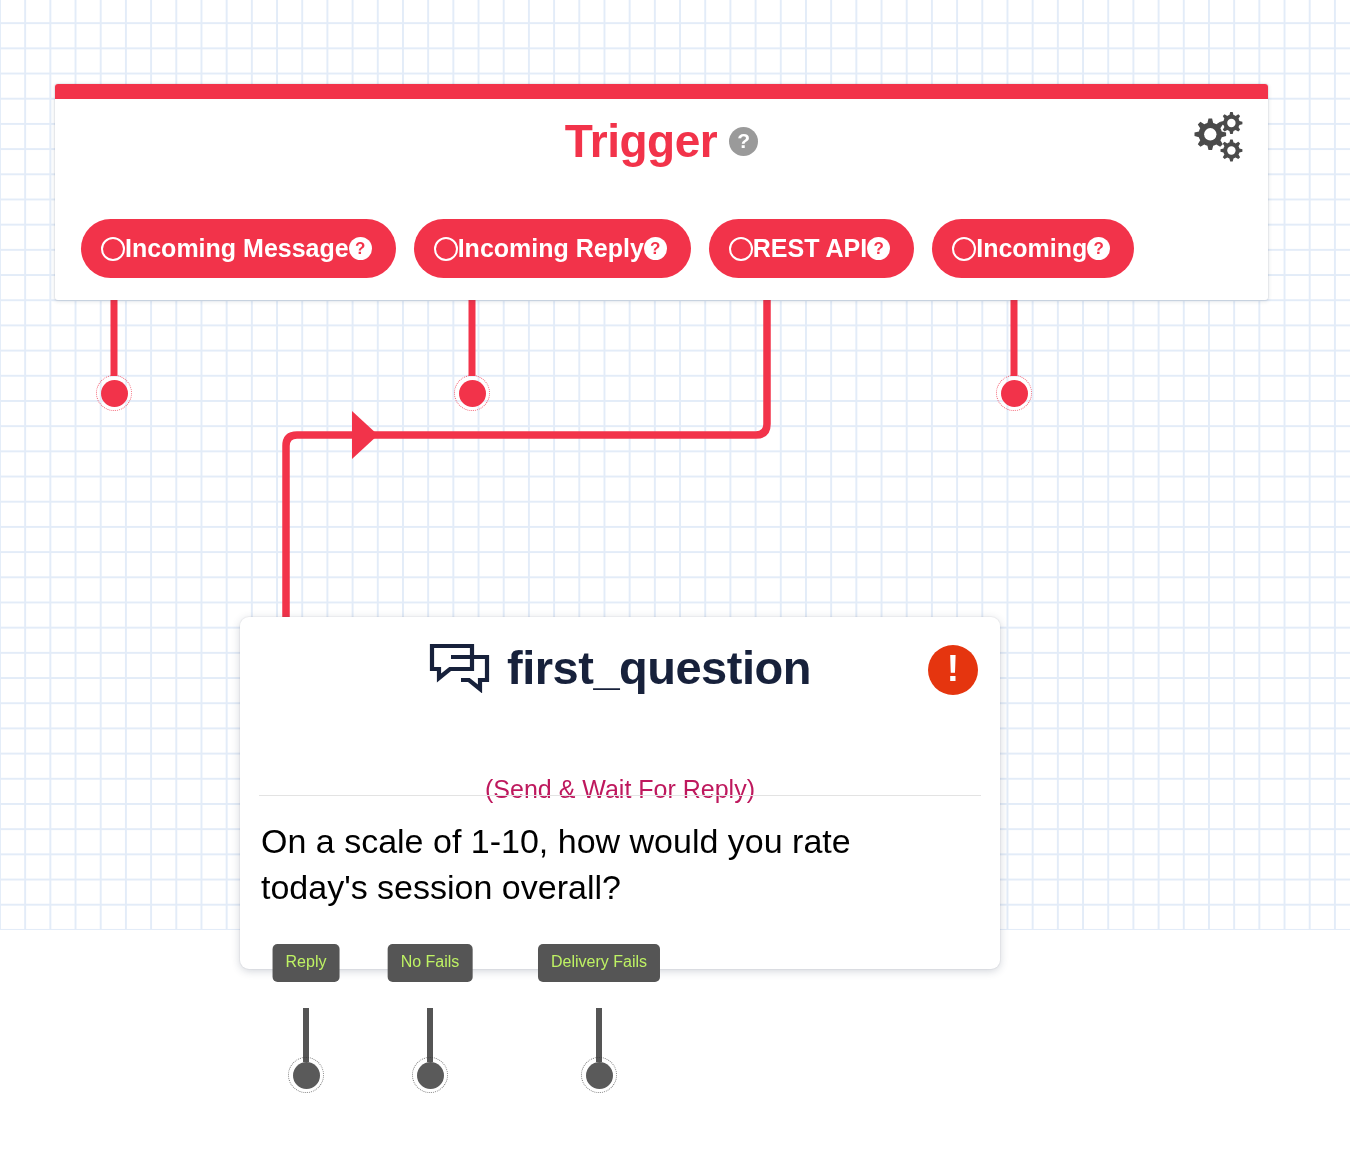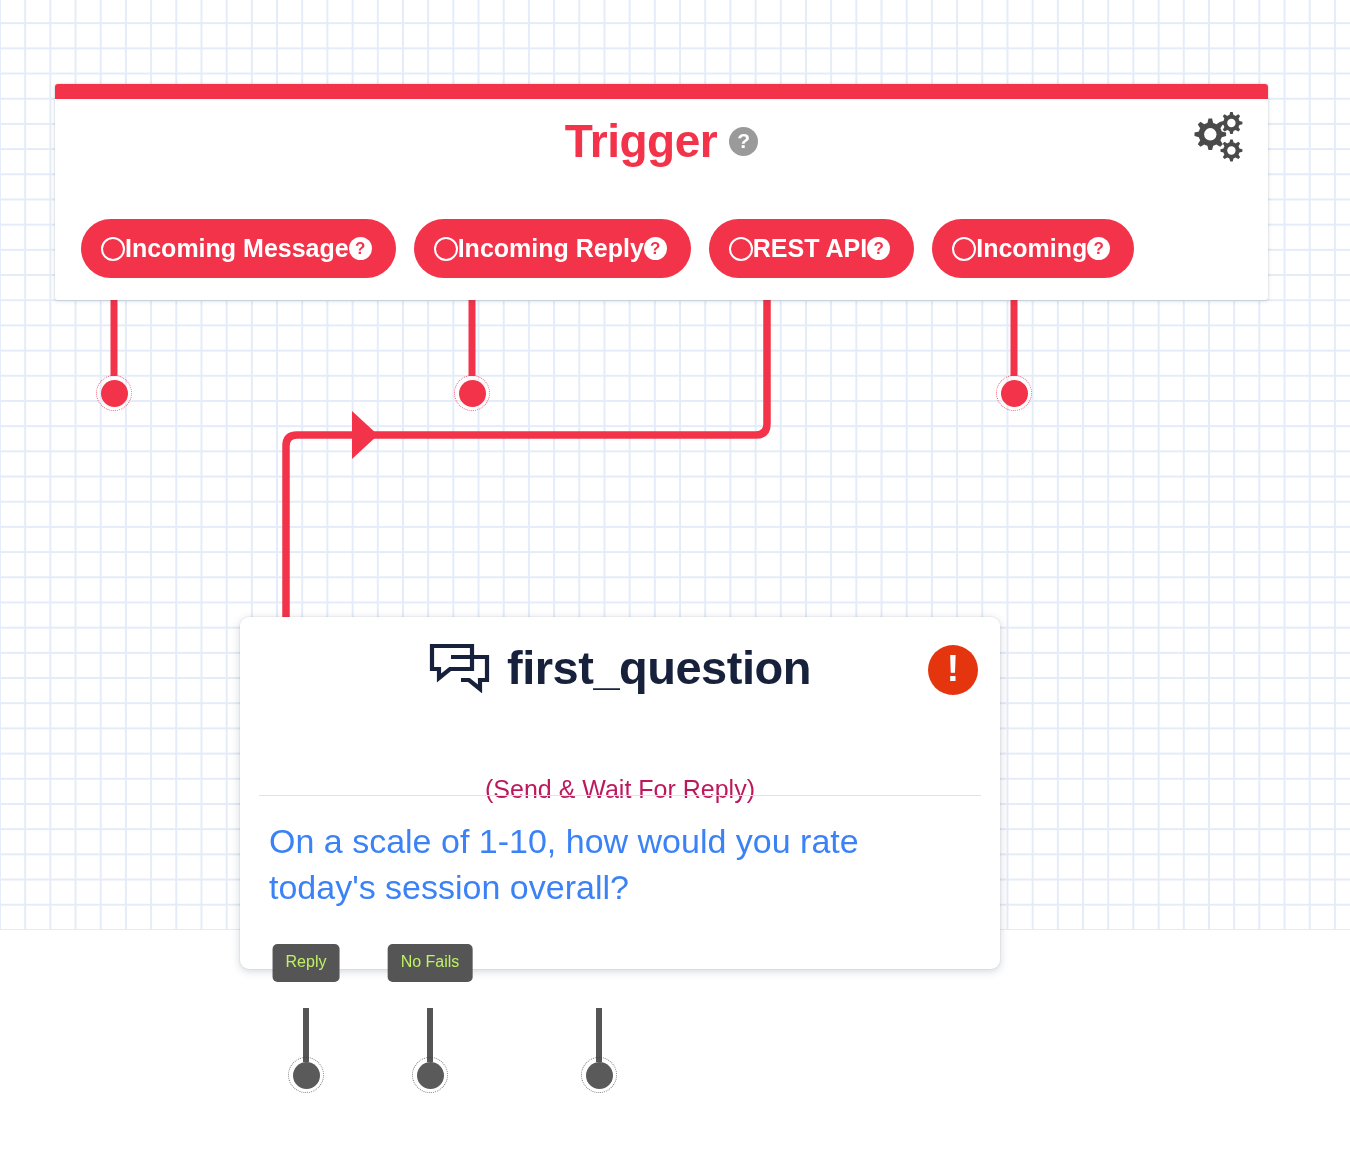--- a/index.html
+++ b/index.html
@@ -222,25 +222,24 @@
     top: 178px;
     width: 722px;
     height: 1px;
     background: #e3e3e3;
   }
   .node-body {
     position: absolute;
     left: 21px;
     top: 201px;
     width: 700px;
-    color: #3b82f6;
+    color: #000000;
     font-size: 34px;
     line-height: 1.36;
     font-weight: 400;
-    margin-left: 8px;
   }
 
   
   .out-label {
     position: absolute;
     background: #555555;
     color: #bef264;
     border-radius: 5px;
     font-size: 16px;
     font-weight: 400;
@@ -355,20 +354,21 @@
 
     <div class="node-subtitle">(Send &amp; Wait For Reply)</div>
 
     <div class="node-divider"></div>
 
     <div class="node-body">On a scale of 1-10, how would you rate today's session overall?</div>
   </div>
 
   <div class="out-label" style="left:306px; top:944px;">Reply</div>
   <div class="out-label" style="left:430px; top:944px;">No Fails</div>
+  <div class="out-label" style="left:599px; top:944px;">Delivery Fails</div>
 
   <div class="port gray" style="left:306px; top:1075px;">
     <span class="dot"></span>
   </div>
   <div class="port gray" style="left:430px; top:1075px;">
     <span class="dot"></span>
   </div>
   <div class="port gray" style="left:599px; top:1075px;">
     <span class="dot"></span>
   </div>

